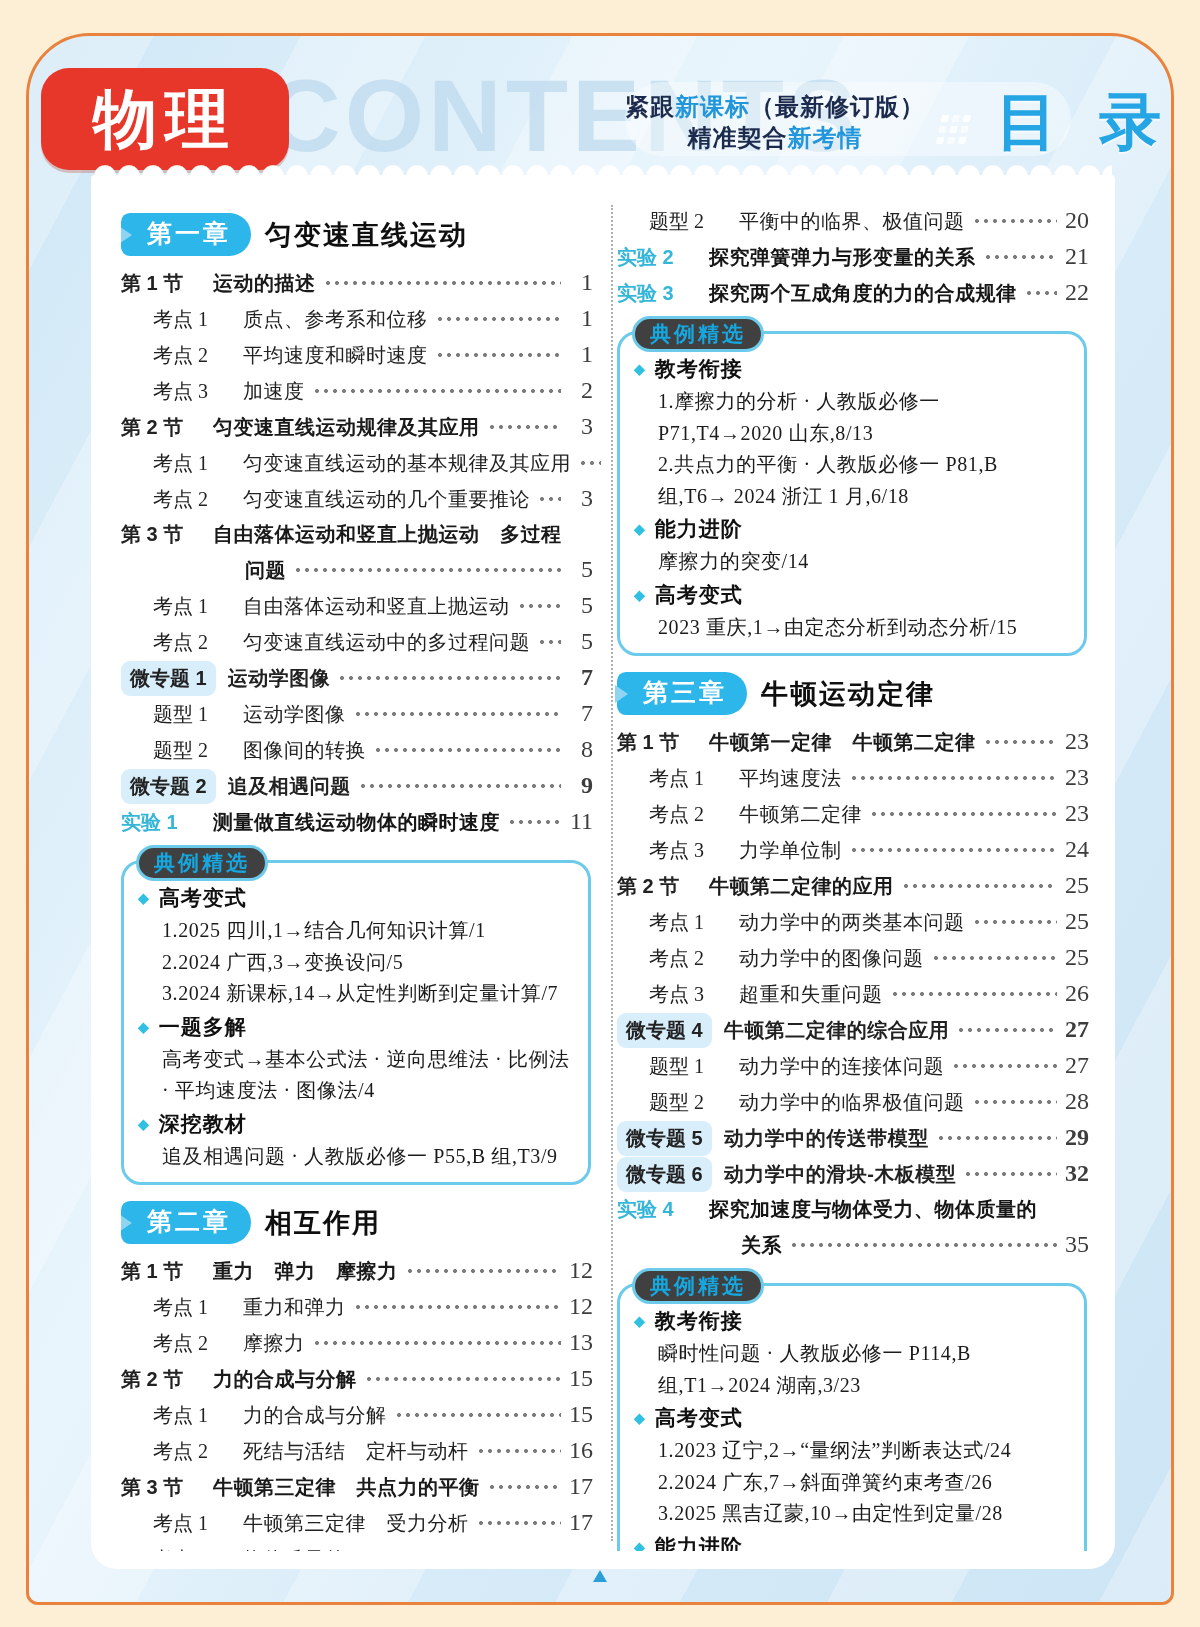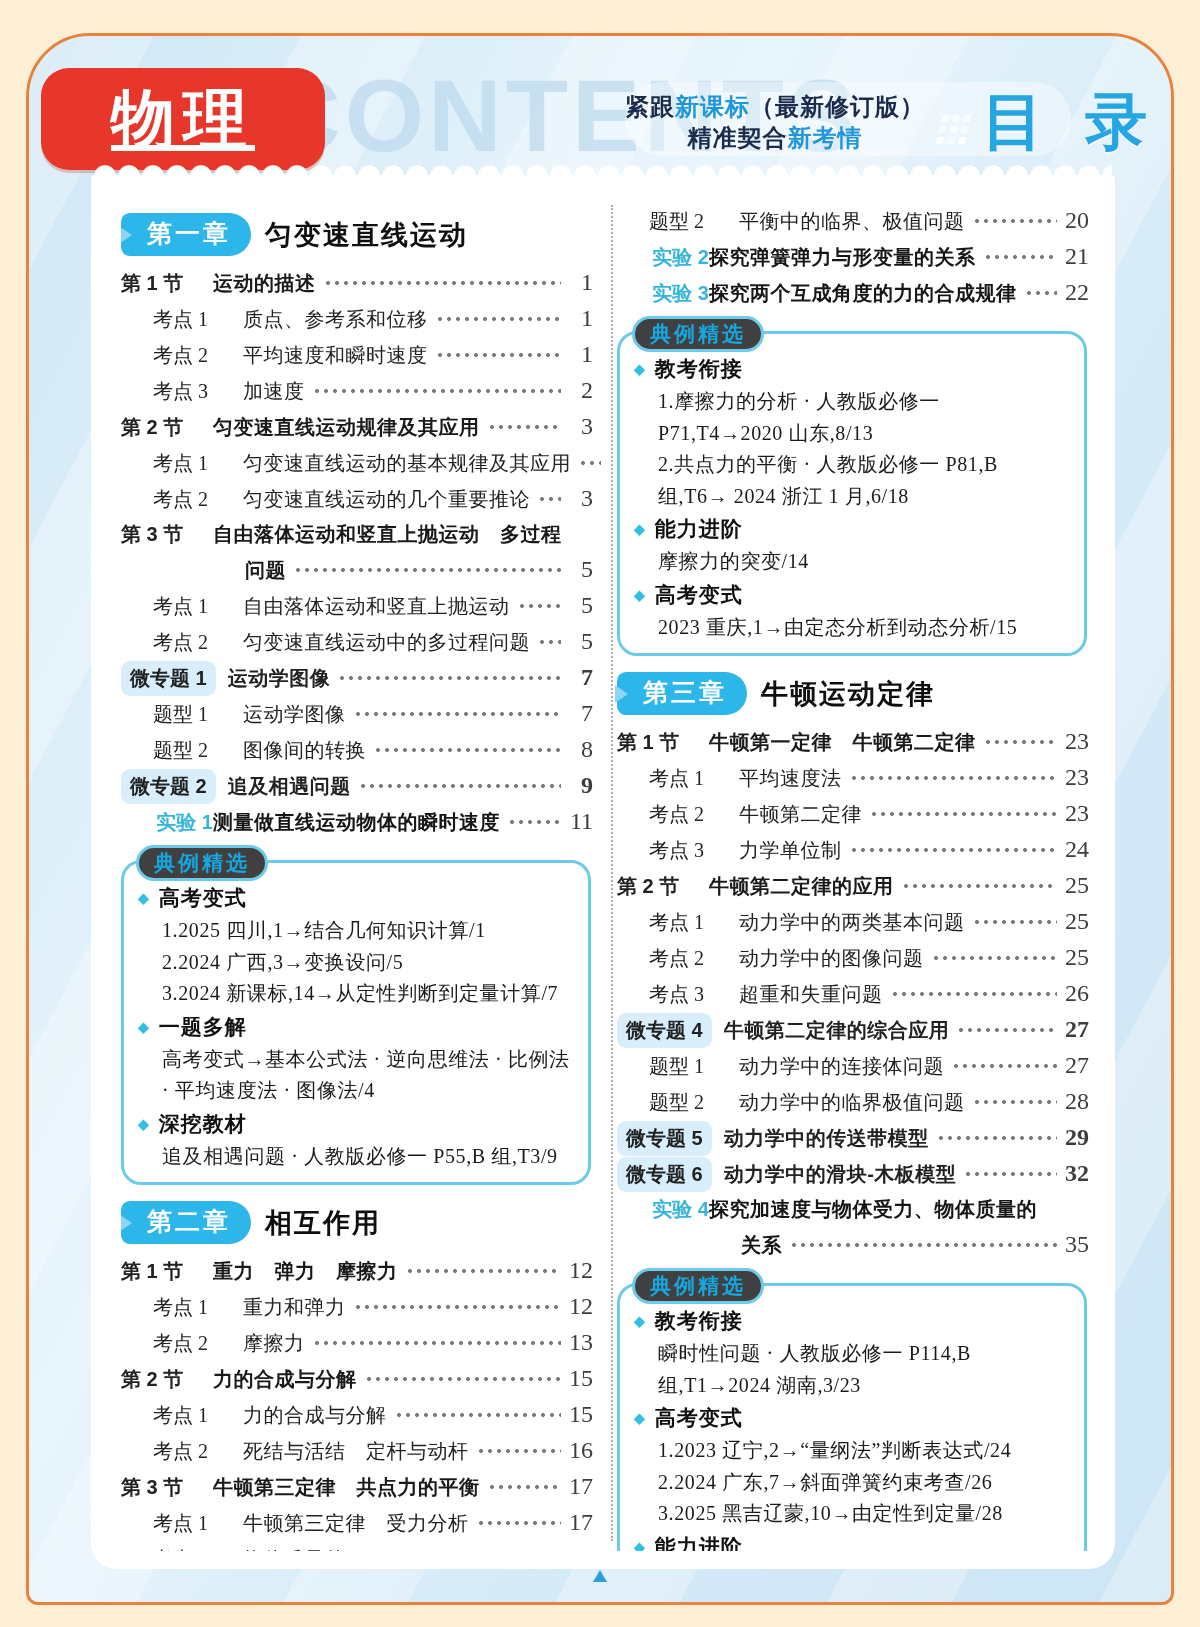--- a/index.html
+++ b/index.html
@@ -21,26 +21,25 @@
     background:repeating-linear-gradient(118deg,rgba(255,255,255,.28) 0 110px,rgba(255,255,255,0) 110px 240px);
     pointer-events:none;
   }
   
   .watermark{
     position:absolute;left:238px;top:22px;z-index:1;
     font-size:102px;font-weight:bold;letter-spacing:4px;
     color:#bedaee;opacity:.75;white-space:nowrap;
   }
   .subject-badge{
-    position:absolute;left:12px;top:32px;width:284px;height:102px;z-index:3;
+    position:absolute;left:12px;top:32px;width:248px;height:102px;z-index:3;
     background:#e7372b;border-radius:28px;
     display:flex;align-items:center;justify-content:center;
     color:#fff;font-size:64px;font-weight:bold;letter-spacing:8px;
     box-shadow:0 3px 0 rgba(180,40,20,.25);
-    text-decoration:underline;
   }
   .tagline-pill{
     position:absolute;left:596px;top:46px;width:446px;height:74px;z-index:2;
     background:rgba(255,255,255,.40);border-radius:40px;
   }
   .header-right{
     position:absolute;left:596px;top:40px;width:452px;height:92px;z-index:3;
     display:flex;align-items:center;
   }
   .tagline{display:flex;flex-direction:column;align-items:center;line-height:31px;}
@@ -48,21 +47,21 @@
   .c-dark{color:#1c2b4d;}
   .c-blue{color:#2196db;}
   .dots{
     display:grid;grid-template-columns:repeat(3,7px);grid-auto-rows:7px;
     gap:4px;margin:14px 10px 0 14px;transform:skewX(-12deg);
   }
   .dot{background:#fff;opacity:.95;border-radius:1px;}
   .dot.d2{opacity:.65;}
   .page-title{
     font-size:62px;font-weight:900;color:#25a5e4;letter-spacing:12px;
-    white-space:nowrap;margin-left:4px;
+    white-space:nowrap;margin-left:18px;
     text-shadow:0 2px 0 rgba(255,255,255,.6);
   }
   
   .card{
     position:absolute;left:62px;top:139px;width:1024px;height:1394px;z-index:4;
     background:#fff;border-radius:4px 4px 26px 26px;
   }
   .card::before{ 
     content:"";position:absolute;left:3px;right:3px;top:-10px;height:22px;
     background:radial-gradient(circle at 11px 11px,#fff 10.2px,rgba(255,255,255,0) 11.4px);
@@ -99,21 +98,21 @@
     background:radial-gradient(circle at 4px 5px,#7c7c7c 1.6px,rgba(0,0,0,0) 2.3px);
     background-size:9px 10px;background-repeat:repeat-x;background-position:left center;
   }
   .pg{flex:none;font-family:"Liberation Serif",serif;font-size:24px;color:#3d3d3d;min-width:24px;text-align:right;}
   .row.sec .lbl{min-width:92px;font-weight:600;}
   .row.sec .ttl{font-weight:600;color:#1a1a1a;}
   .row.kd,.row.tx{padding-left:32px;font-family:"Liberation Serif",serif;}
   .row.kd .lbl,.row.tx .lbl{min-width:90px;}
   .row.wzt{font-weight:600;}
   .row.wzt .lbl{background:#d8eefb;border-radius:9px;padding:0 9px;margin-right:12px;}
-  .row.sy .lbl{color:#35b6d9;min-width:92px;font-weight:600;text-align:right;}
+  .row.sy .lbl{color:#35b6d9;min-width:92px;font-weight:600;}
   .row.sy .ttl{font-weight:700;color:#161616;}
   .row.cont{padding-left:124px;}
   .row.cont .ttl{font-weight:600;}
   
   .box{
     position:relative;border:3px solid #6ccaea;border-radius:20px;
     margin:20px 2px 16px 0;padding:18px 14px 10px 12px;
     background:#fff;
   }
   .box-tag{

